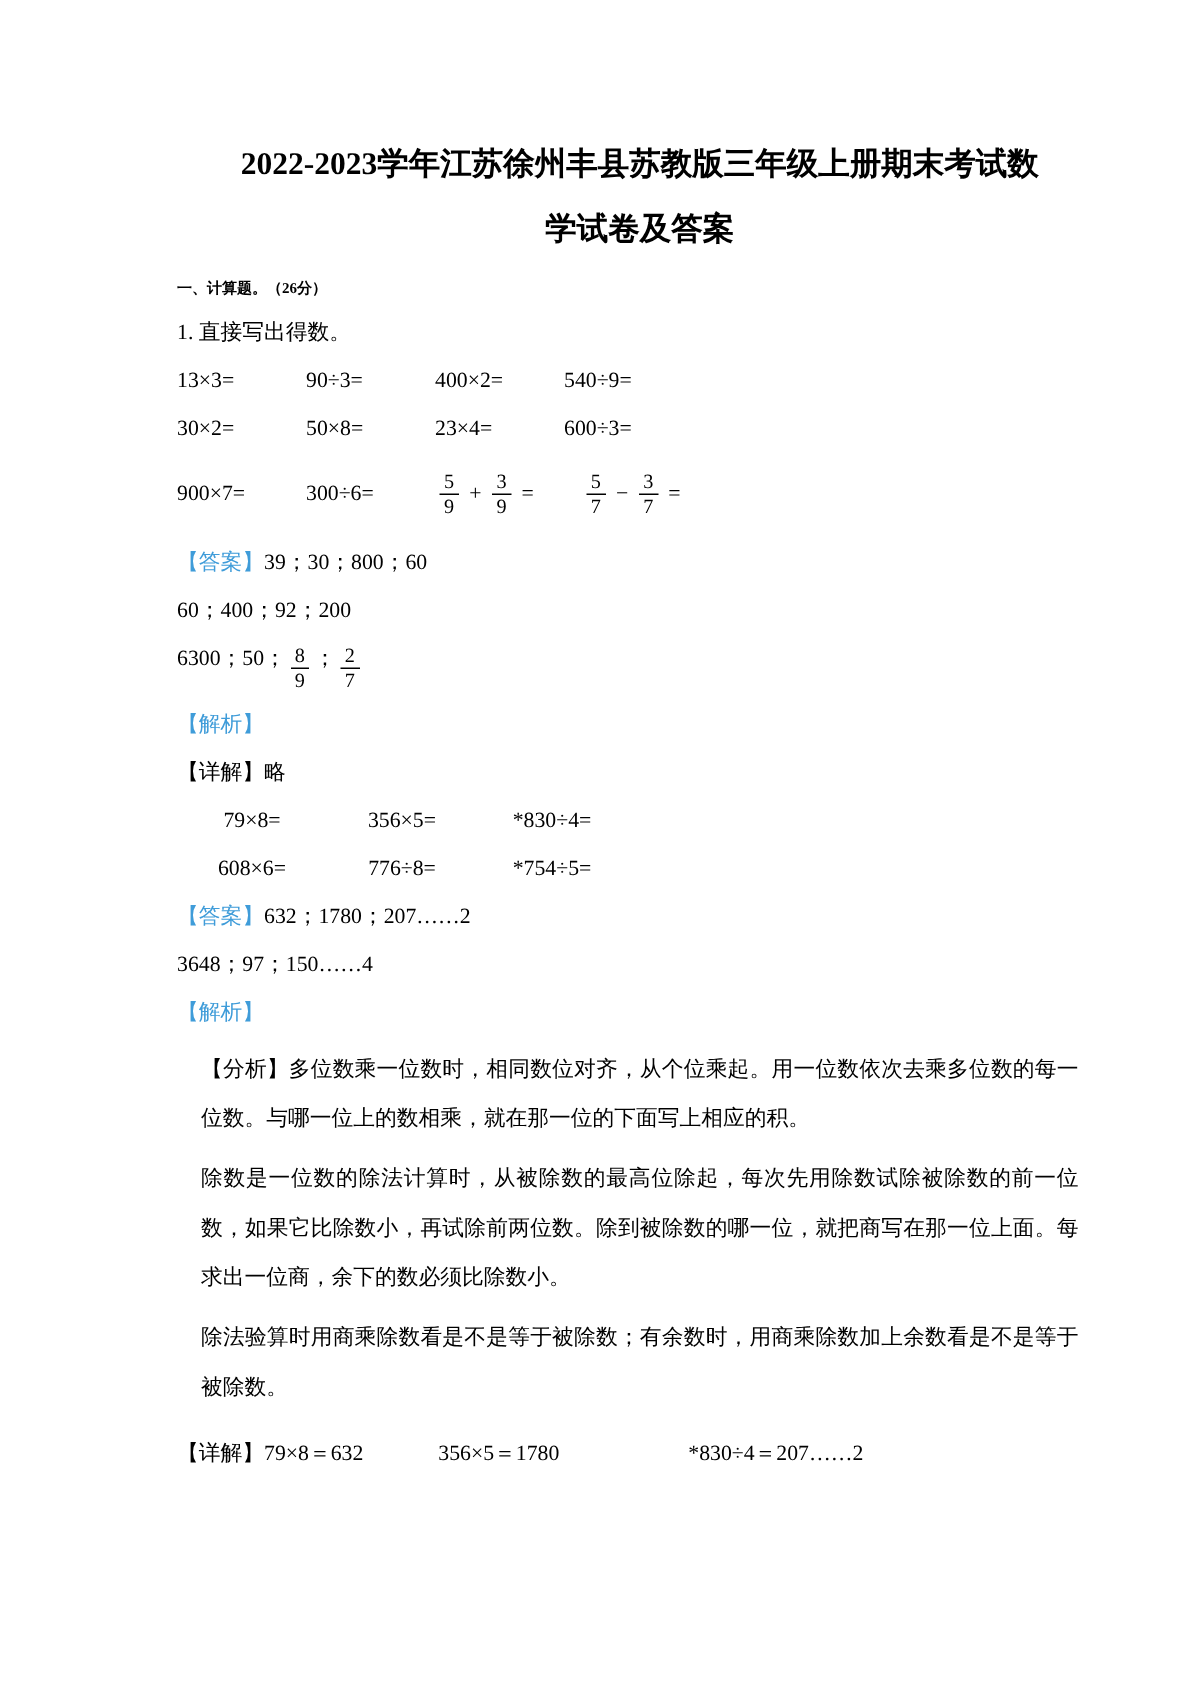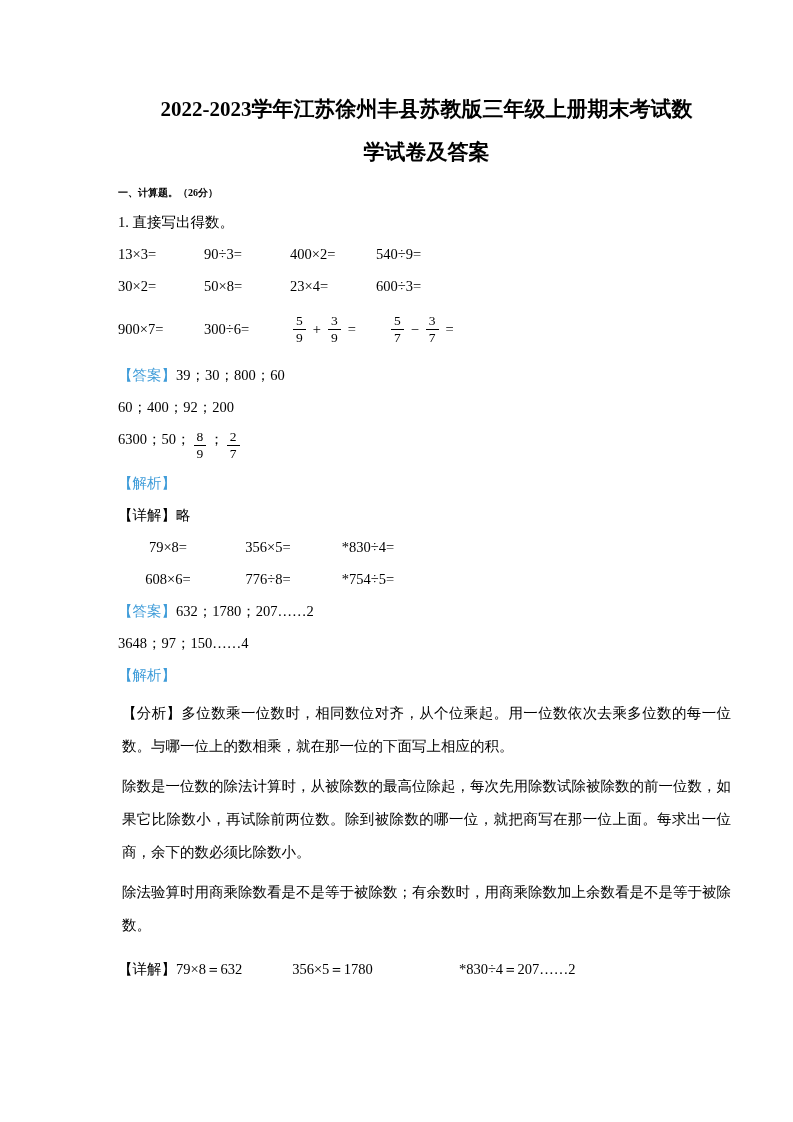--- a/index.html
+++ b/index.html
@@ -68,21 +68,21 @@
     margin-right: 28px;
   }
   .frac-expr .op { margin: 0 4px; }
   .frac-line {
     display: flex;
     align-items: flex-start;
   }
   .para {
     font-size: 14.5px;
     line-height: 2.25;
-    margin: 8px 4px;
+    margin: 8px 16px;
     text-align: justify;
   }
   .detail-row { margin-top: 18px; }
   .detail-item { margin-right: 50px; text-align: center; }
   .detail-item:last-child { margin-right: 0; margin-left: 36px; }
 </style>
 </head>
 <body>
 
 <div class="page">

